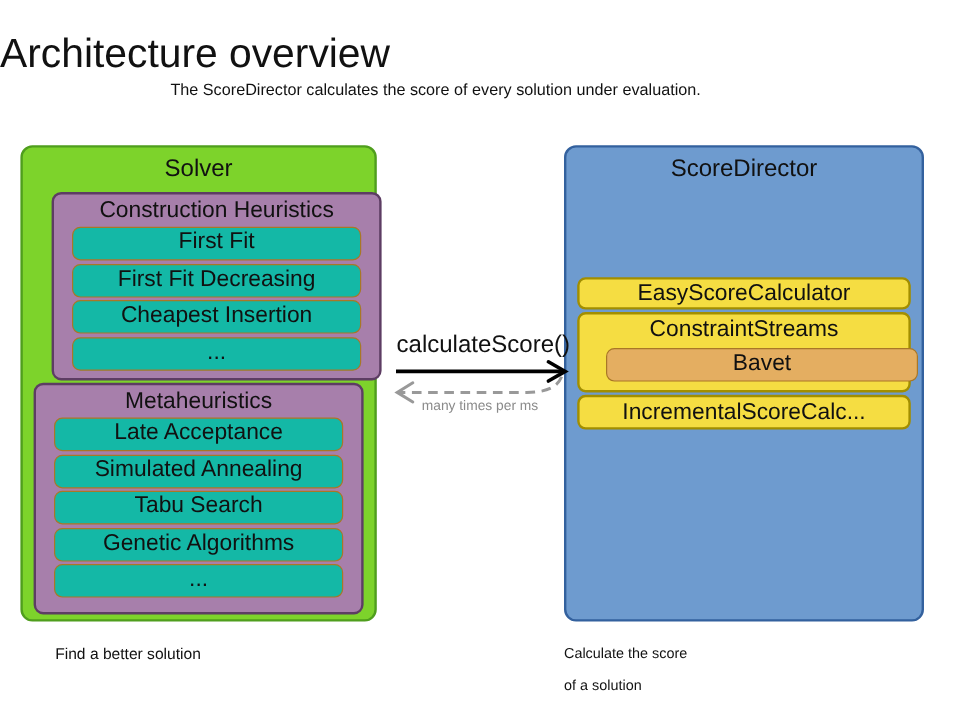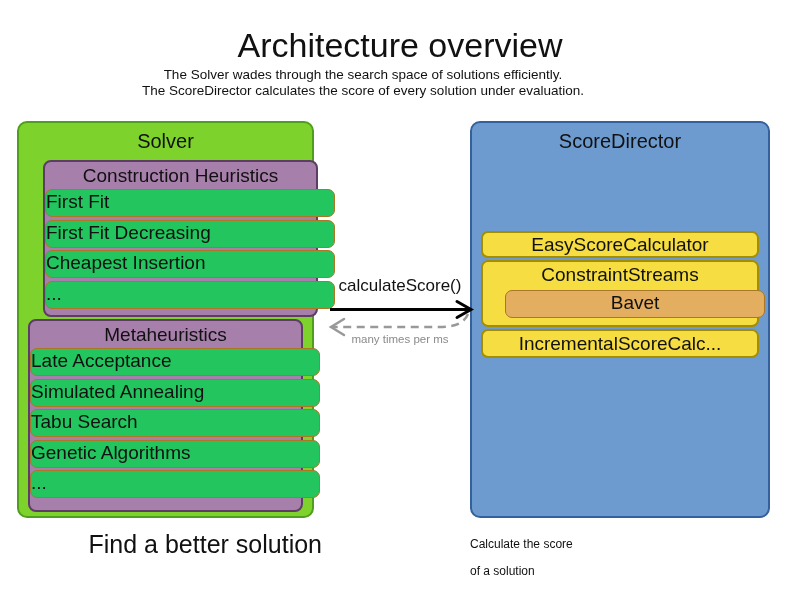--- a/index.html
+++ b/index.html
@@ -3,57 +3,56 @@
 <meta charset="utf-8">
 <style>
   html,body{margin:0;padding:0;}
   body{
     width:800px;height:600px;position:relative;overflow:hidden;
     background:#ffffff;color:#111;
     font-family:"Liberation Sans", sans-serif;
   }
   .abs{position:absolute;box-sizing:border-box;}
 
-  .page-title{left:0;top:26px;width:800px;text-align:center;font-size:34px;line-height:38px;}
+  .page-title{left:0;top:26px;width:800px;font-size:34px;line-height:38px;}
   .subtitle{left:0;top:67px;width:726px;text-align:center;font-size:13.5px;line-height:15.5px;}
 
   
   .solver-box{left:17px;top:121px;width:297px;height:397px;background:#7dd32b;border:2px solid #4f9e1d;border-radius:10px;}
   .box-title{text-align:center;font-size:20px;line-height:26px;padding-top:5px;}
 
   .group{left:9px;width:275px;background:#a77fab;border:2px solid #5d3d63;border-radius:8px;box-sizing:border-box;position:absolute;}
   .group-ch{top:37px;height:157px;margin-left:15px;}
   .group-mh{top:196px;height:193px;}
   .group-title{text-align:center;font-size:19px;line-height:27px;}
-  .item{margin:0 auto 2.5px auto;width:290px;height:28px;background:#22c55e;border:1.5px solid #a97726;border-radius:7px;box-sizing:border-box;text-align:left;font-size:19px;line-height:24px;}
+  .item{margin:0 auto 2.5px auto;width:241px;height:28px;background:#14b8a6;border:1.5px solid #a97726;border-radius:7px;box-sizing:border-box;text-align:center;font-size:19px;line-height:24px;}
 
   
   .score-box{left:470px;top:121px;width:300px;height:397px;background:#6e9bcf;border:2px solid #33619e;border-radius:10px;}
   .calc{position:absolute;left:9px;width:278px;background:#f5dd42;border:2px solid #a28e00;border-radius:7px;box-sizing:border-box;text-align:center;font-size:19px;}
   .calc-1{top:108px;height:27px;line-height:23px;}
   .calc-2{top:137px;height:67px;line-height:26px;}
   .calc-3{top:206px;height:29px;line-height:25px;}
   .bavet{position:absolute;left:22px;top:28px;width:260px;height:28px;background:#e4ae61;border:1.5px solid #a97726;border-radius:7px;box-sizing:border-box;text-align:center;font-size:19px;line-height:24px;}
 
   
-  .caption-left{left:25px;top:531px;width:297px;text-align:right;font-size:25px;line-height:27px;}
+  .caption-left{left:46px;top:531px;width:297px;text-align:left;font-size:13px;line-height:27px;}
   .caption-right{left:470px;top:531px;width:300px;text-align:left;font-size:12px;line-height:27px;}
 
   
-  .arrow-label{left:325px;top:276px;width:150px;text-align:center;font-size:17px;}
+  .arrow-label{left:325px;top:276px;width:150px;text-align:right;font-size:20px;}
   .arrow-sublabel{left:325px;top:333px;width:150px;text-align:center;font-size:11.5px;color:#8a8a8a;}
   .arrow-svg{left:325px;top:295px;width:150px;height:60px;}
 </style>
 </head>
 <body>
 
 <div class="abs page-title">Architecture overview</div>
 
 <div class="abs subtitle">
-  <div>The Solver wades through the search space of solutions efficiently.</div>
   <div>The ScoreDirector calculates the score of every solution under evaluation.</div>
 </div>
 
 <div class="abs solver-box">
   <div class="box-title">Solver</div>
 
   <div class="group group-ch">
     <div class="group-title">Construction Heuristics</div>
     <div class="item">First Fit</div>
     <div class="item">First Fit Decreasing</div>

